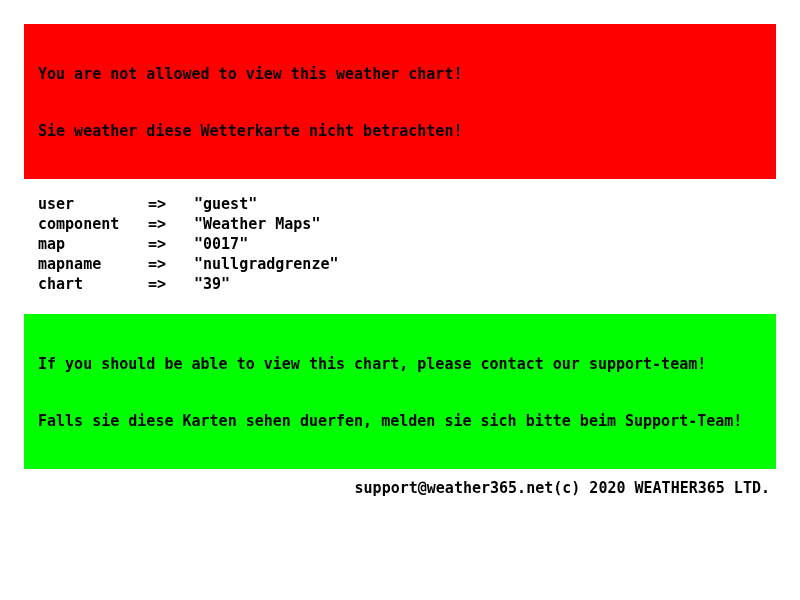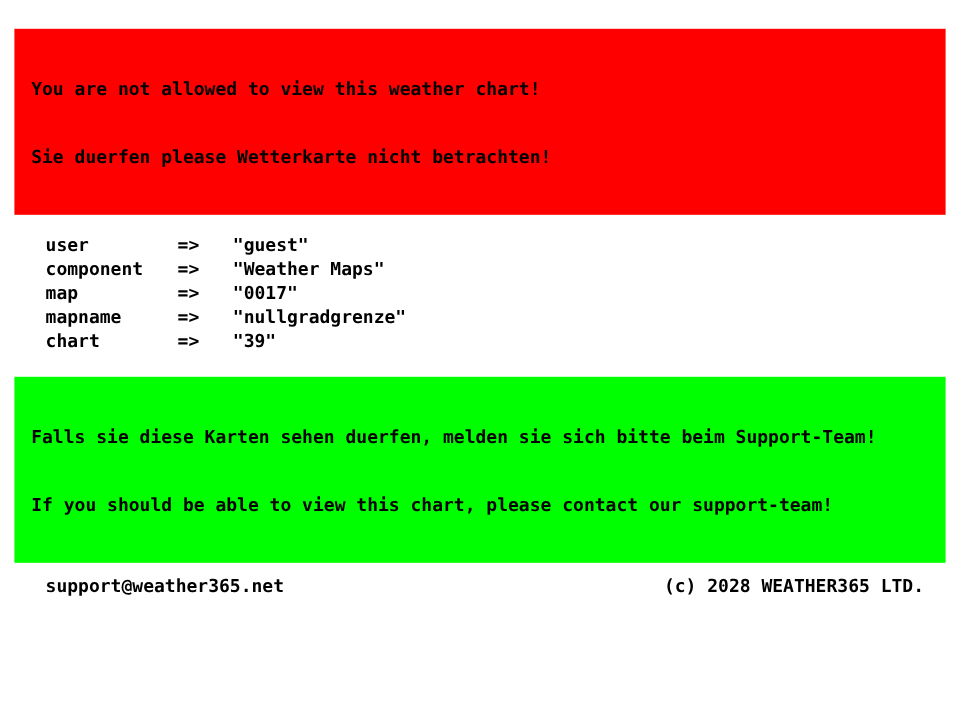--- a/index.html
+++ b/index.html
@@ -12,52 +12,52 @@
   html, body {
     width: 800px; height: 600px;
     background: var(--page_bg);
     font-family: "DejaVu Sans Mono", "Liberation Mono", monospace;
     font-weight: bold;
     font-size: 15px;
     color: var(--text);
     overflow: hidden;
   }
   .banner {
-    margin: 0 12px;
+    margin: 0 24px;
     padding: 3px 25px 0 14px;
     line-height: 19px;
     white-space: pre;
   }
   .banner.error { background: var(--error_bg); margin-top: 24px; }
   .banner.info  { background: var(--info_bg);  margin-top: 20px; }
   .params {
     margin: 15px 24px 0 38px;
     line-height: 20px;
   }
   .param-row { display: flex; white-space: pre; gap: 20px; }
   .param-key   { display: inline-block; width: 90px; }
   .param-arrow { display: inline-block; width: 18px; }
   .param-value { margin-left: 8px; }
   .footer {
     margin: 9px 24px 0 24px;
     padding: 0 6px 0 14px;
     line-height: 20px;
     display: flex;
-    justify-content: space-between;
+    justify-content: flex-end;
     white-space: pre;
   }
 </style>
 </head>
 <body>
 
 <div>
 
   <div class="banner error">
     <div>You are not allowed to view this weather chart!</div>
-    <div>Sie duerfen please Wetterkarte nicht betrachten!</div>
+    <div>Sie weather diese Wetterkarte nicht betrachten!</div>
   </div>
 
   <div class="params">
     <div class="param-row">
       <span class="param-key">user</span>
       <span class="param-arrow">=&gt;</span>
       <span class="param-value">"guest"</span>
     </div>
     <div class="param-row">
       <span class="param-key">component</span>
@@ -75,22 +75,22 @@
       <span class="param-value">"nullgradgrenze"</span>
     </div>
     <div class="param-row">
       <span class="param-key">chart</span>
       <span class="param-arrow">=&gt;</span>
       <span class="param-value">"39"</span>
     </div>
   </div>
 
   <div class="banner info">
+    <div>If you should be able to view this chart, please contact our support-team!</div>
     <div>Falls sie diese Karten sehen duerfen, melden sie sich bitte beim Support-Team!</div>
-    <div>If you should be able to view this chart, please contact our support-team!</div>
   </div>
 
   <div class="footer">
     <span>support@weather365.net</span>
-    <span>(c) 2028 WEATHER365 LTD.</span>
+    <span>(c) 2020 WEATHER365 LTD.</span>
   </div>
 
 </div>
 
 </body></html>

